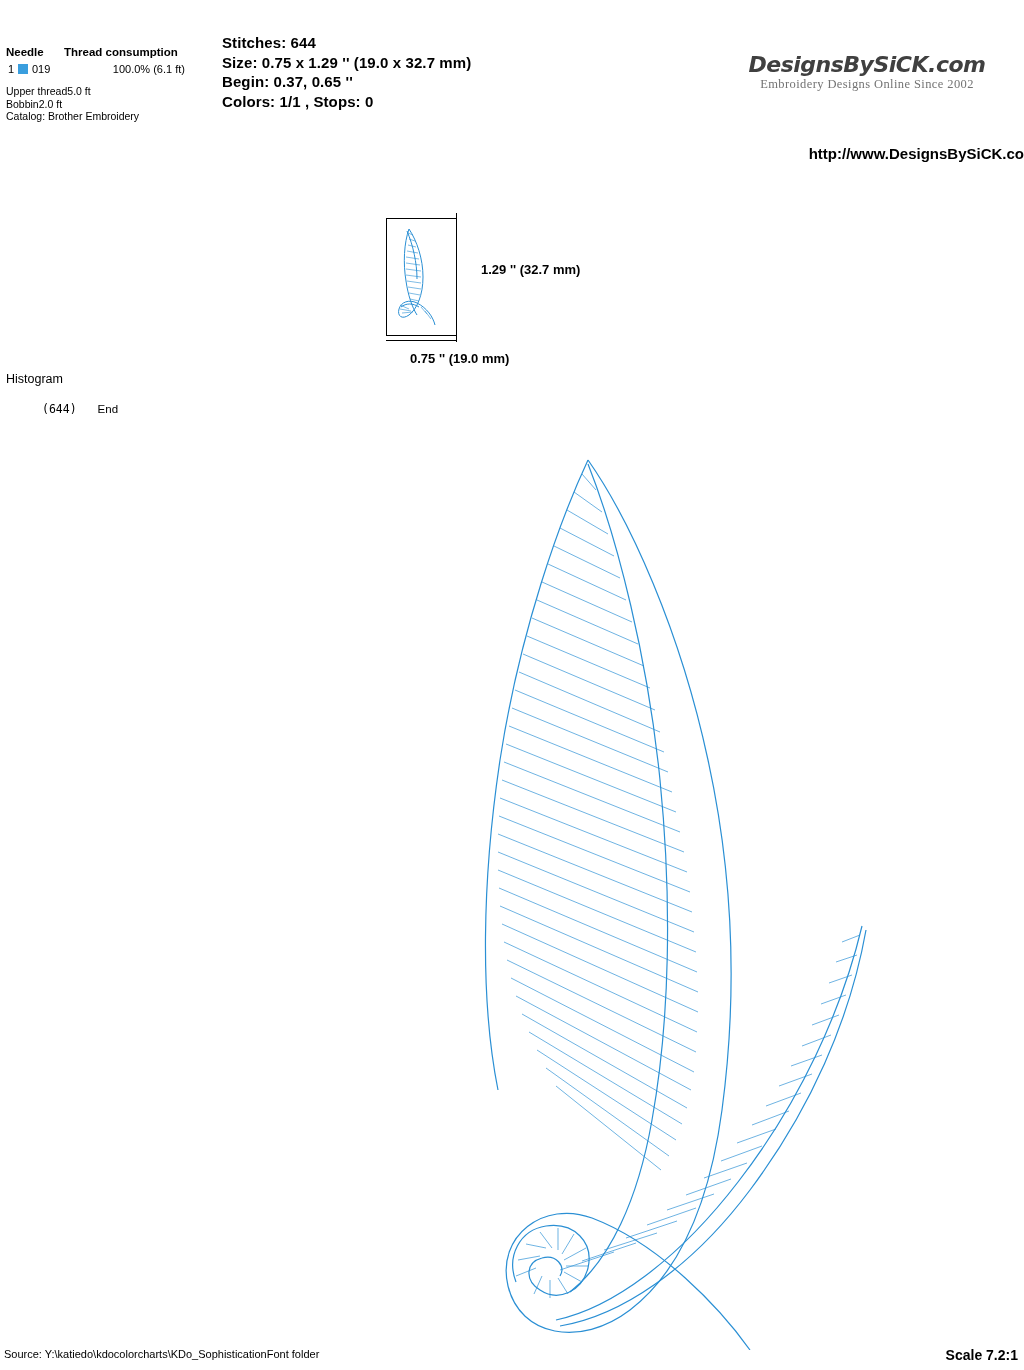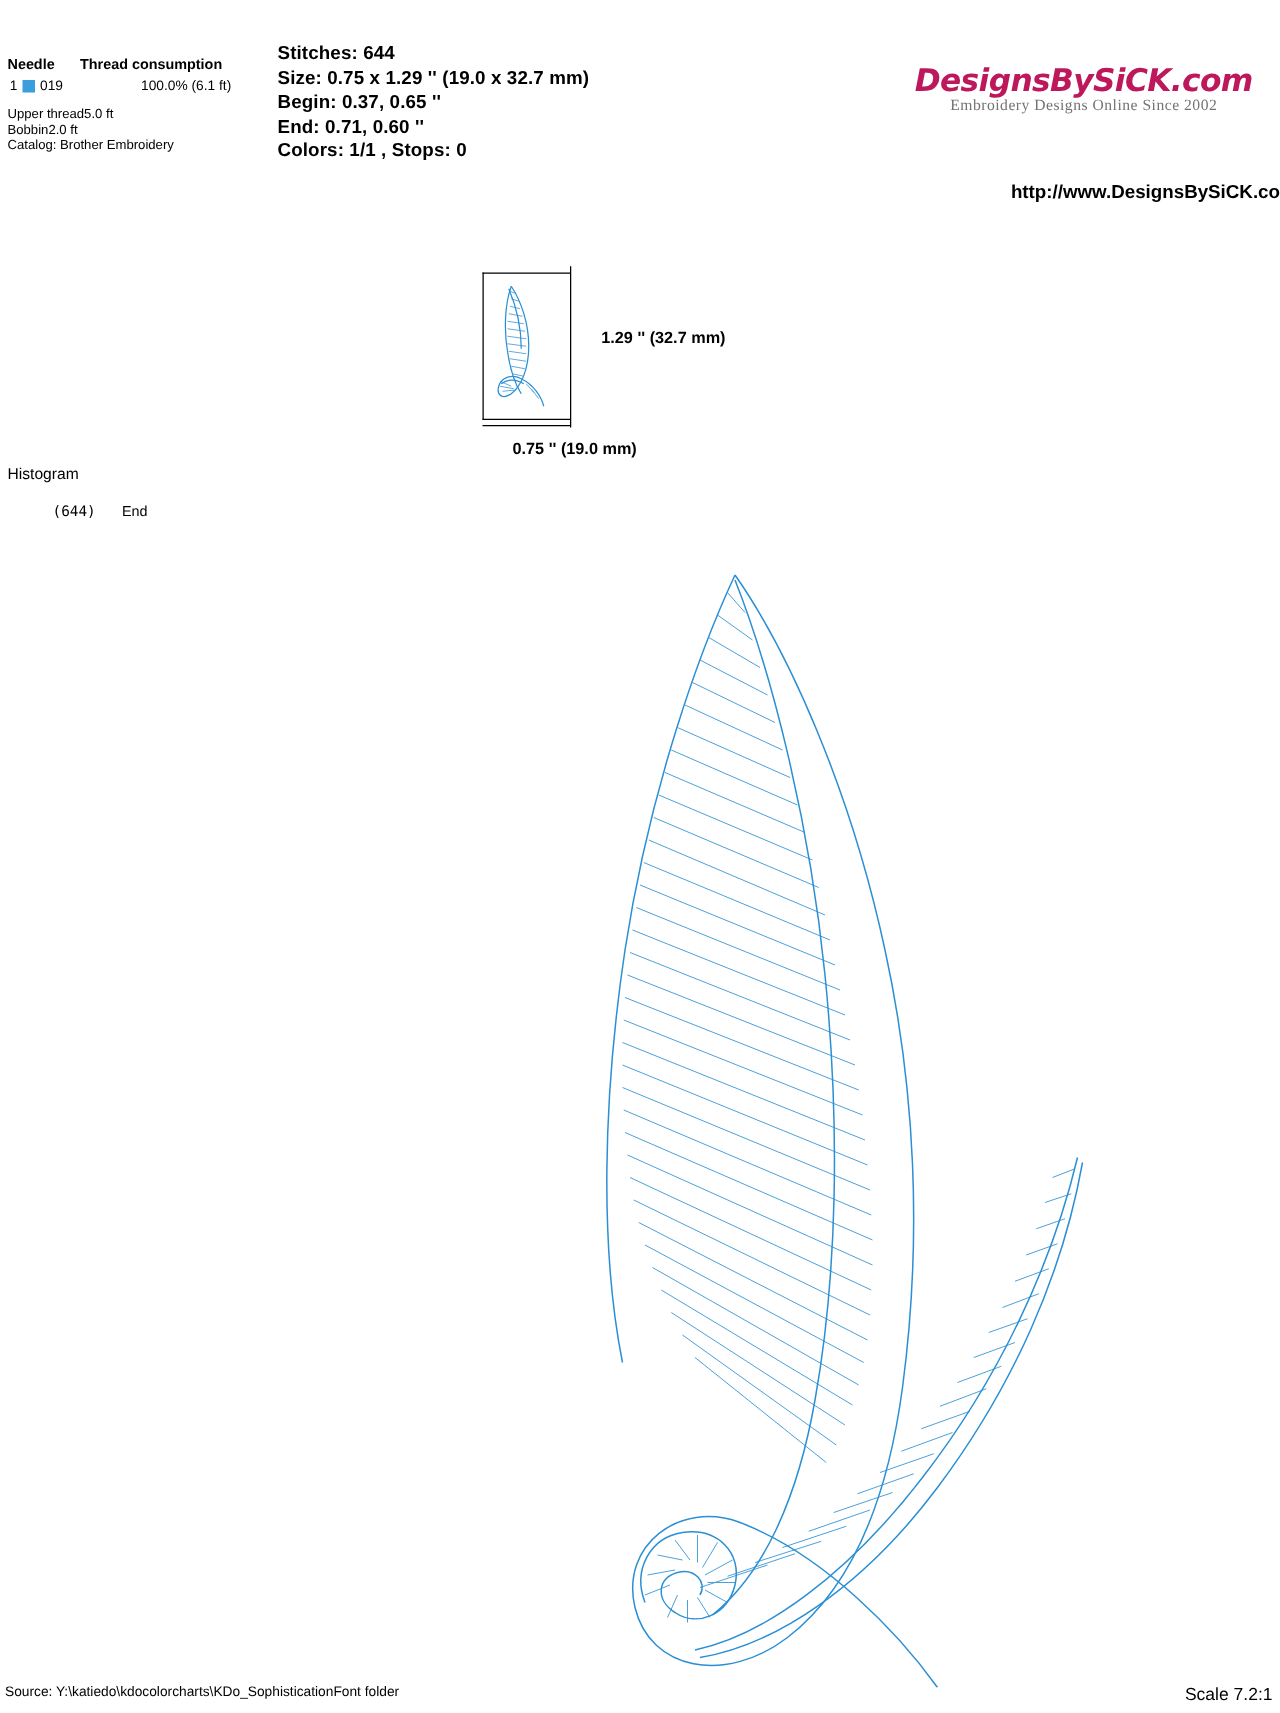--- a/index.html
+++ b/index.html
@@ -75,24 +75,24 @@
   
   .logo-wrap {
     position: absolute;
     right: 2px;
     top: 52px;
     width: 310px;
     text-align: center;
   }
   .logo-main {
     font-family: "DejaVu Sans", sans-serif;
-    font-size: 25px;
+    font-size: 22px;
     font-weight: bold;
     font-style: italic;
-    color: #be185d;
+    color: #404040;
     letter-spacing: -0.5px;
     line-height: 26px;
     white-space: nowrap;
   }
   .logo-sub {
     font-family: "Liberation Serif", serif;
     font-size: 12.5px;
     color: #737373;
     letter-spacing: 0.4px;
     margin-top: -1px;
@@ -186,21 +186,21 @@
     position: absolute;
     left: 4px;
     bottom: 10px;
     font-size: 11px;
   }
   .scale {
     position: absolute;
     right: 6px;
     bottom: 7px;
     font-size: 14px;
-    font-weight: normal;
+    font-weight: bold;
   }
 </style>
 </head>
 <body>
 
 <div class="needle-block">
   <div class="needle-head">
     <span class="c1">Needle</span>
     <span class="c2">Thread consumption</span>
   </div>
@@ -220,21 +220,20 @@
       <span class="val">2.0 ft</span>
     </div>
     <div class="catalog">Catalog: Brother Embroidery</div>
   </div>
 </div>
 
 <div class="fileinfo">
   <div>Stitches: 644</div>
   <div>Size: 0.75 x 1.29 '' (19.0 x 32.7 mm)</div>
   <div>Begin: 0.37, 0.65 ''</div>
-  <div>End: 0.71, 0.60 ''</div>
   <div>Colors: 1/1 , Stops: 0</div>
 </div>
 
 <div class="logo-wrap">
   <div class="logo-main">DesignsBySiCK.com</div>
   <div class="logo-sub">Embroidery Designs Online Since 2002</div>
 </div>
 <div class="site-url">http://www.DesignsBySiCK.co</div>
 
 <div class="preview">

